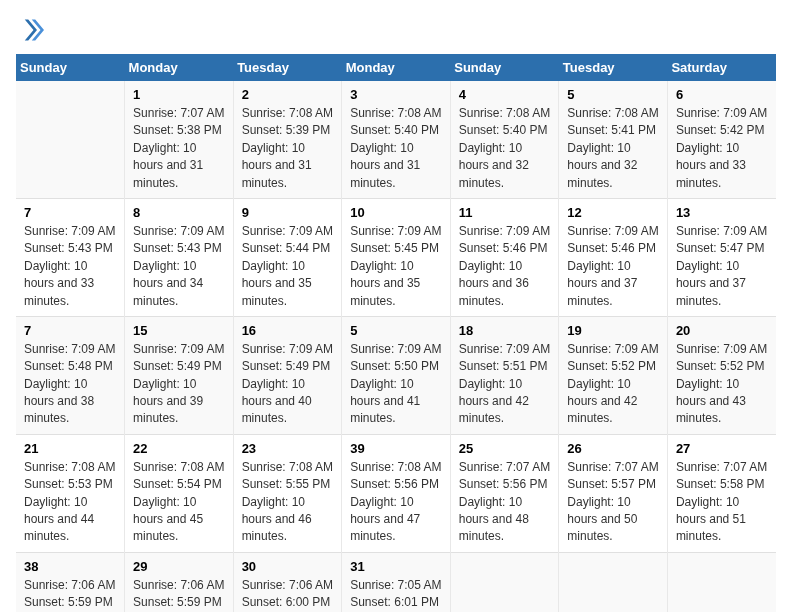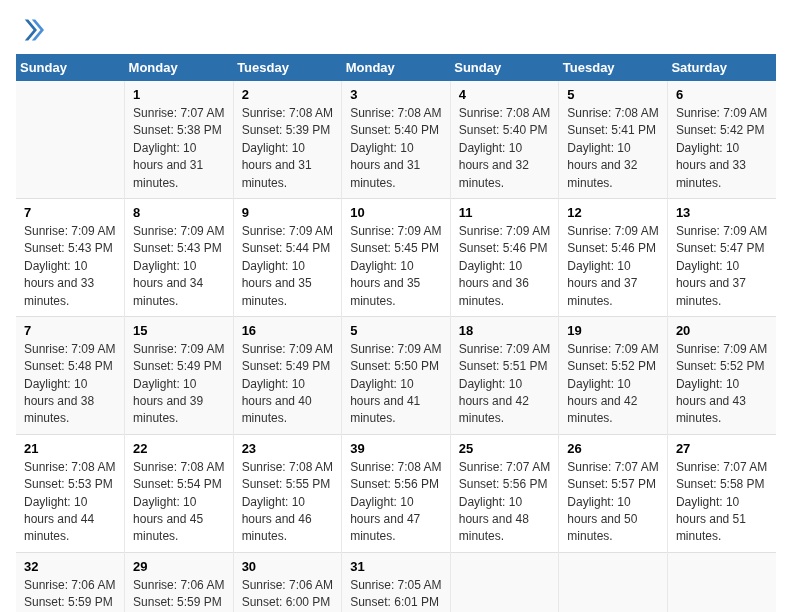--- a/index.html
+++ b/index.html
@@ -236,21 +236,21 @@
           <span class="day-num">26</span>
           <div class="cell-content">Sunrise: 7:07 AM<br>Sunset: 5:57 PM<br>Daylight: 10 hours and 50 minutes.</div>
         </td>
         <td>
           <span class="day-num">27</span>
           <div class="cell-content">Sunrise: 7:07 AM<br>Sunset: 5:58 PM<br>Daylight: 10 hours and 51 minutes.</div>
         </td>
       </tr>
       <tr>
         <td>
-          <span class="day-num">32</span>
+          <span class="day-num">38</span>
           <div class="cell-content">Sunrise: 7:06 AM<br>Sunset: 5:59 PM<br>Daylight: 10 hours and 52 minutes.</div>
         </td>
         <td>
           <span class="day-num">29</span>
           <div class="cell-content">Sunrise: 7:06 AM<br>Sunset: 5:59 PM<br>Daylight: 10 hours and 53 minutes.</div>
         </td>
         <td>
           <span class="day-num">30</span>
           <div class="cell-content">Sunrise: 7:06 AM<br>Sunset: 6:00 PM<br>Daylight: 10 hours and 54 minutes.</div>
         </td>

